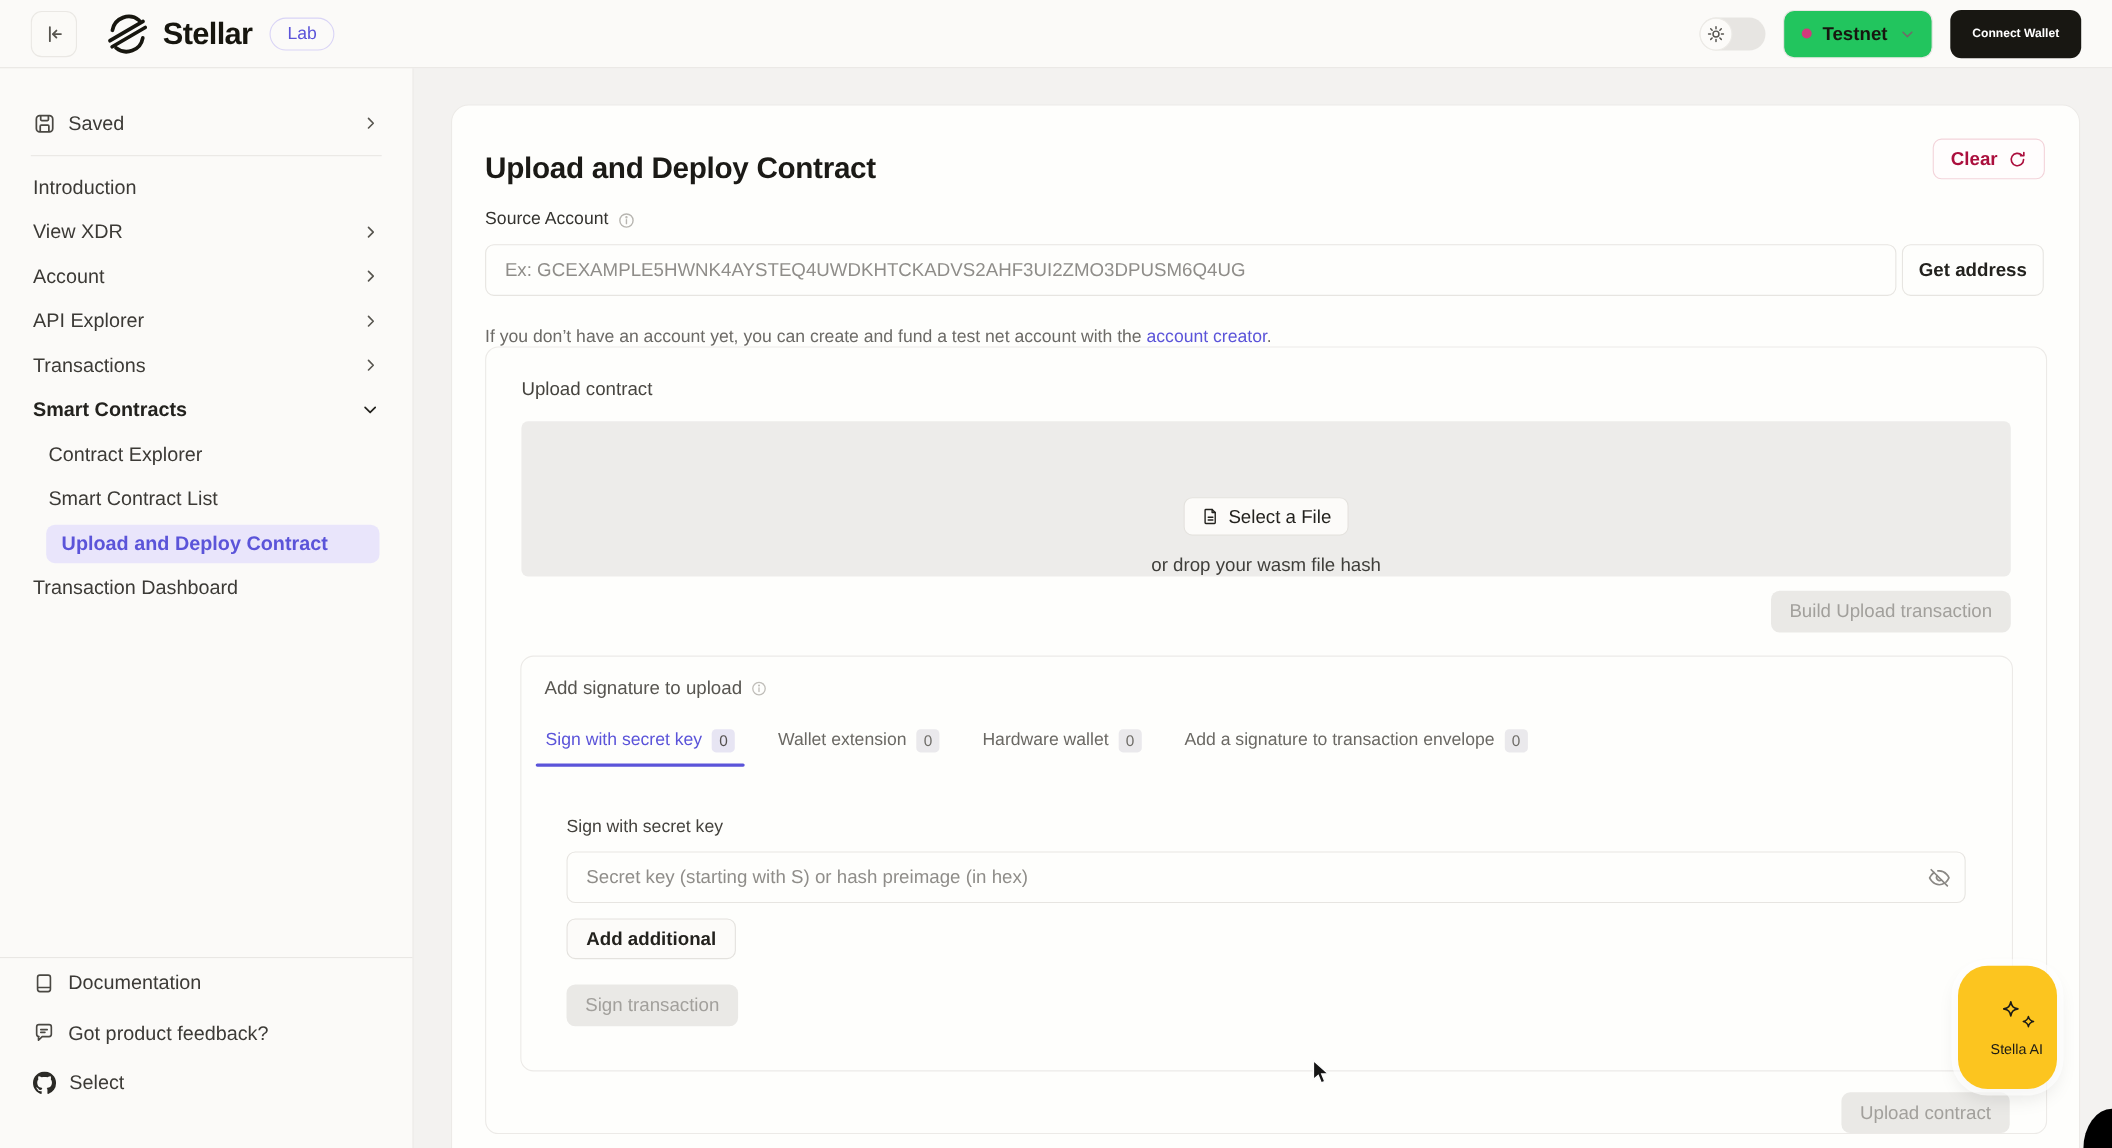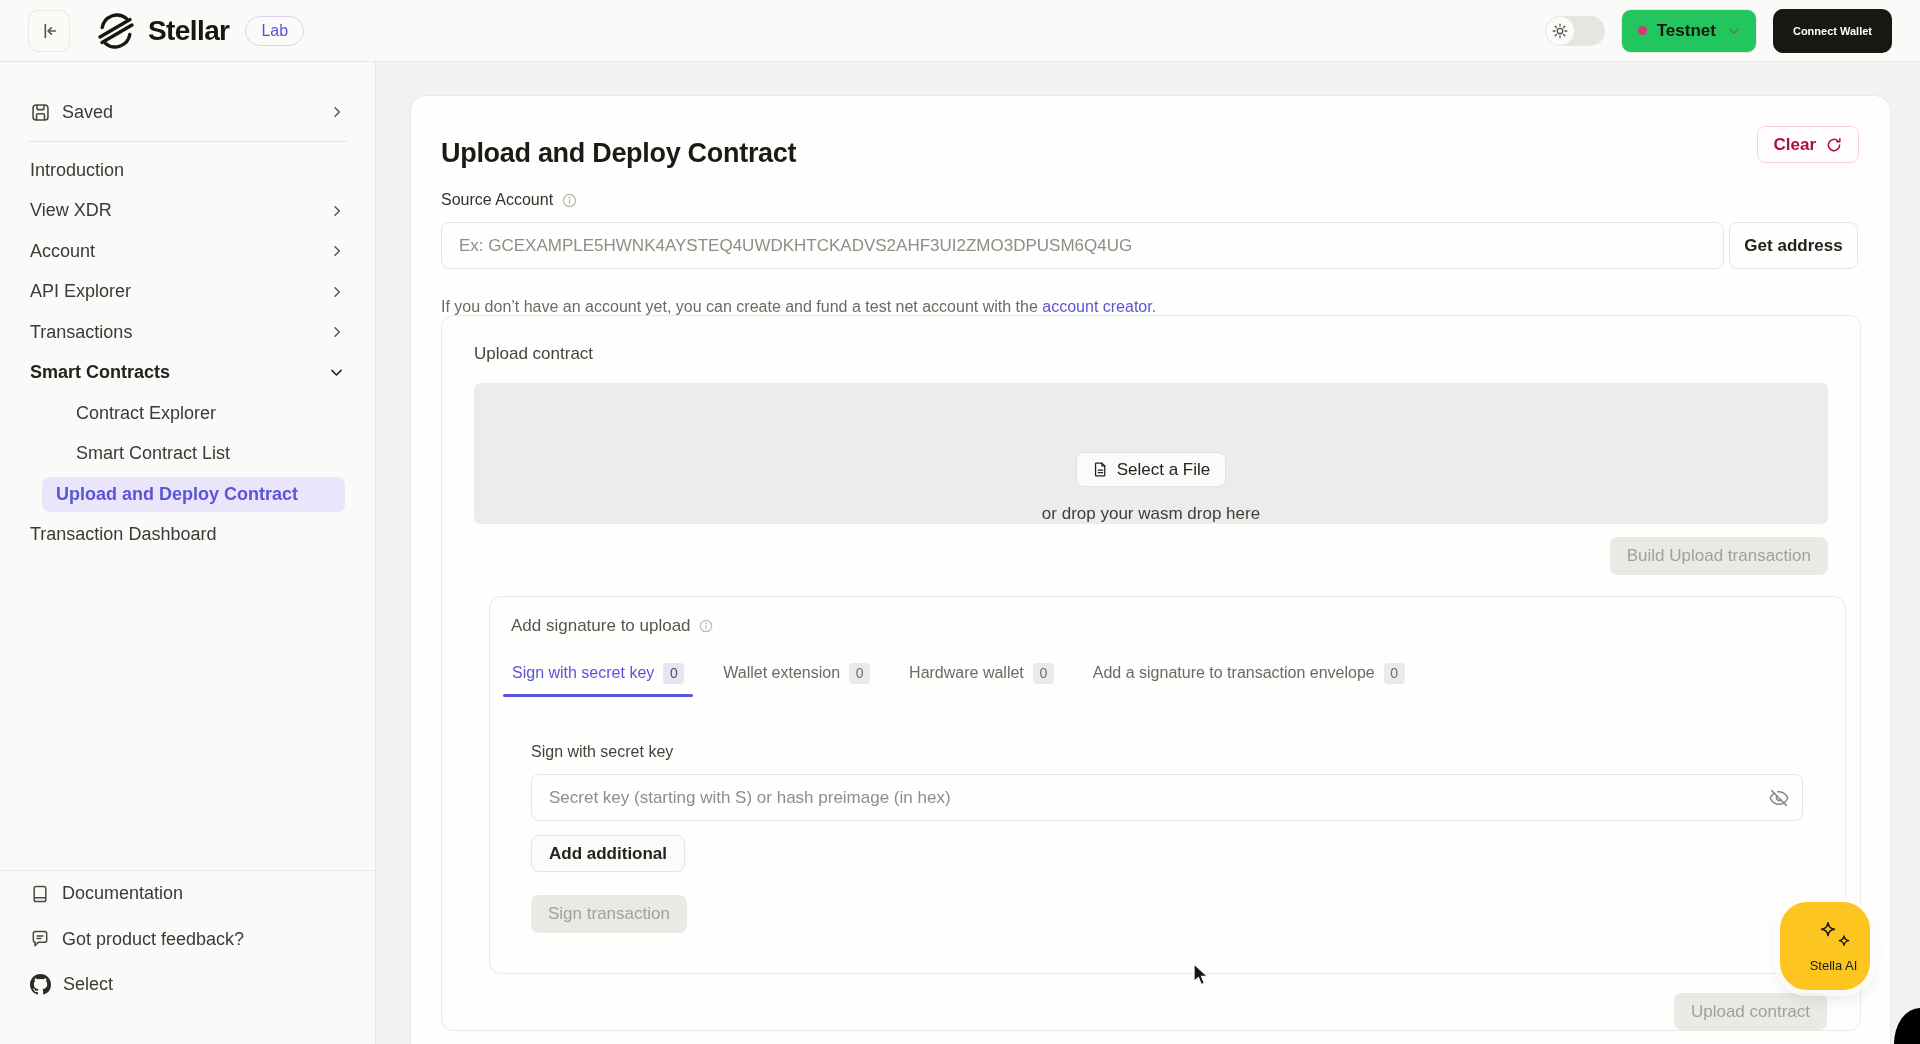--- a/index.html
+++ b/index.html
@@ -52,21 +52,21 @@
   .nav-row {
     display:flex; align-items:center; height:40px; padding:0 30px;
     font-size:18px; color:#3c3a36; cursor:pointer;
   }
   .nav-row .grow { flex:1; }
   .saved-row { position:absolute; top:30px; left:0; right:0; gap:11px; }
   .side-divider { position:absolute; top:79px; left:28px; right:28px; height:1px; background:#e9e7e4; }
   .nav-list { position:absolute; top:88px; left:0; right:0; }
   .nav-list .nav-row { height:40.5px; }
   .nav-row.bold { font-weight:700; color:#23221e; }
-  .nav-row.sub { padding-left:76px; }
+  .nav-row.sub { padding-left:44px; }
   .active-row { padding:0 30px 0 42px; height:40.5px; display:flex; align-items:center; }
   .active-pill {
     background:#e9e5fb; color:#5b54d9; font-weight:700; font-size:18px;
     border-radius:8px; padding:7px 14px; width:100%;
   }
   .side-footer { position:absolute; left:0; right:0; top:808px; }
   .footer-divider { height:1px; background:#e9e7e4; margin:0; }
   .side-footer .nav-row { height:45.5px; gap:12px; }
   .side-footer .nav-row:first-of-type { margin-top:17px; }
 
@@ -119,21 +119,21 @@
   }
   .drop-hint { font-size:17px; color:#3f3e3a; }
   .btn-disabled {
     background:#eae9e6; color:#a2a09c; border:none; border-radius:8px;
     font-size:17px; font-family:inherit; cursor:default;
   }
   .build-btn { position:absolute; right:32px; top:221px; height:38px; padding:0 17px; }
 
   .sig-box {
     position:absolute; left:31px; top:280px; width:1357px; height:378px;
-    border:1px solid #eceae7; border-radius:12px;margin-left:16px;
+    border:1px solid #eceae7; border-radius:12px;
   }
   .sig-label { position:absolute; left:21px; top:19px; display:flex; align-items:center; gap:7px; font-size:17px; color:#575550; }
   .tabs { position:absolute; left:21px; right:21px; top:52px; height:48px; display:flex; gap:37px; }
   .tab { position:relative; display:flex; align-items:center; gap:9px; font-size:16px; color:#6b6964; cursor:pointer; padding:0 1px; }
   .tab .cnt {
     min-width:21px; height:21px; padding:0 5px; border-radius:4px; background:#eae9ec; color:#6f6d68;
     display:flex; align-items:center; justify-content:center; font-size:14px;
   }
   .tab.active { color:#5b54d9; }
   .tab.active .cnt { background:#e7e5f3; color:#55514f; }
@@ -145,21 +145,21 @@
   .add-additional-btn {
     position:absolute; left:41px; top:238px; height:37px; padding:0 17px;
     background:#fcfbf9; border:1px solid #e4e2de; border-radius:8px;
     font-size:17px; font-weight:700; color:#23221e; font-family:inherit; cursor:pointer;
   }
   .sign-btn { position:absolute; left:41px; top:298px; height:38px; padding:0 17px; }
   .upload-contract-btn { position:absolute; right:33px; top:677px; height:37px; padding:0 17px; }
 
   
   .stella-btn {
-    position:absolute; right:50px; bottom:54px; width:90px; height:88px;
+    position:absolute; right:50px; bottom:54px; width:90px; height:112px;
     background:#fcc51f; border-radius:27px; cursor:pointer; z-index:10;
     display:flex; flex-direction:column; align-items:center; justify-content:center;
     box-shadow:0 0 0 6px rgba(255,255,255,0.65), 0 8px 18px rgba(0,0,0,0.10);
     padding-left:17px;
   }
   .sparkles { position:relative; width:40px; height:34px; }
   .sp-big { position:absolute; left:3px; top:0; }
   .sp-small { position:absolute; left:22px; top:14px; }
   .stella-label { margin-top:4px; font-size:13px; color:#1c1b16; }
 
@@ -339,21 +339,21 @@
 
         <div class="dropzone">
           <button class="select-file-btn">
             <svg width="17" height="17" viewBox="0 0 24 24" fill="none" stroke="#23221e" stroke-width="1.8" stroke-linejoin="round" stroke-linecap="round">
               <path d="M6 3h8l4 4v13a1 1 0 0 1-1 1H6a1 1 0 0 1-1-1V4a1 1 0 0 1 1-1z"></path>
               <path d="M14 3v4h4"></path>
                 <path d="M9 13h6M9 16.5h6"></path>
             </svg>
             <span>Select a File</span>
           </button>
-          <div class="drop-hint">or drop your wasm drop here</div>
+          <div class="drop-hint">or drop your wasm file hash</div>
         </div>
 
         <button class="btn-disabled build-btn" disabled="">Build Upload transaction</button>
 
         <div class="sig-box">
           <div class="sig-label">
             <span>Add signature to upload</span>
             <svg width="16" height="16" viewBox="0 0 24 24" fill="none" stroke="#c0beb9" stroke-width="1.8" stroke-linecap="round">
               <circle cx="12" cy="12" r="8.5"></circle>
                 <path d="M12 11v5"></path>

